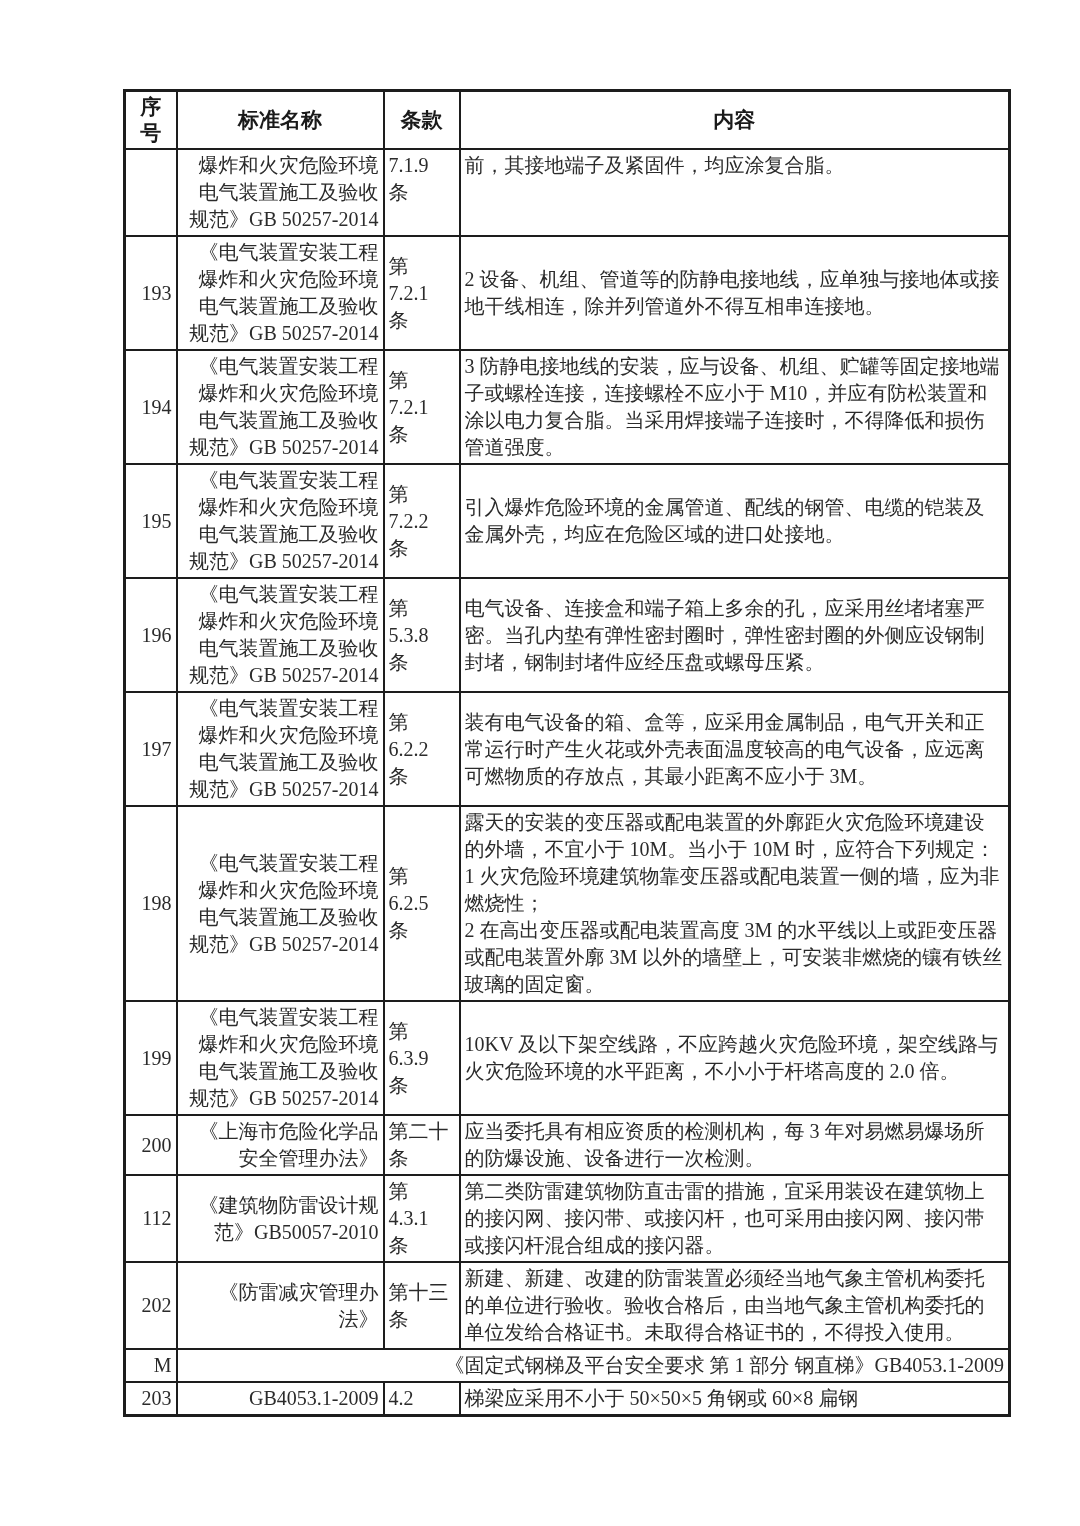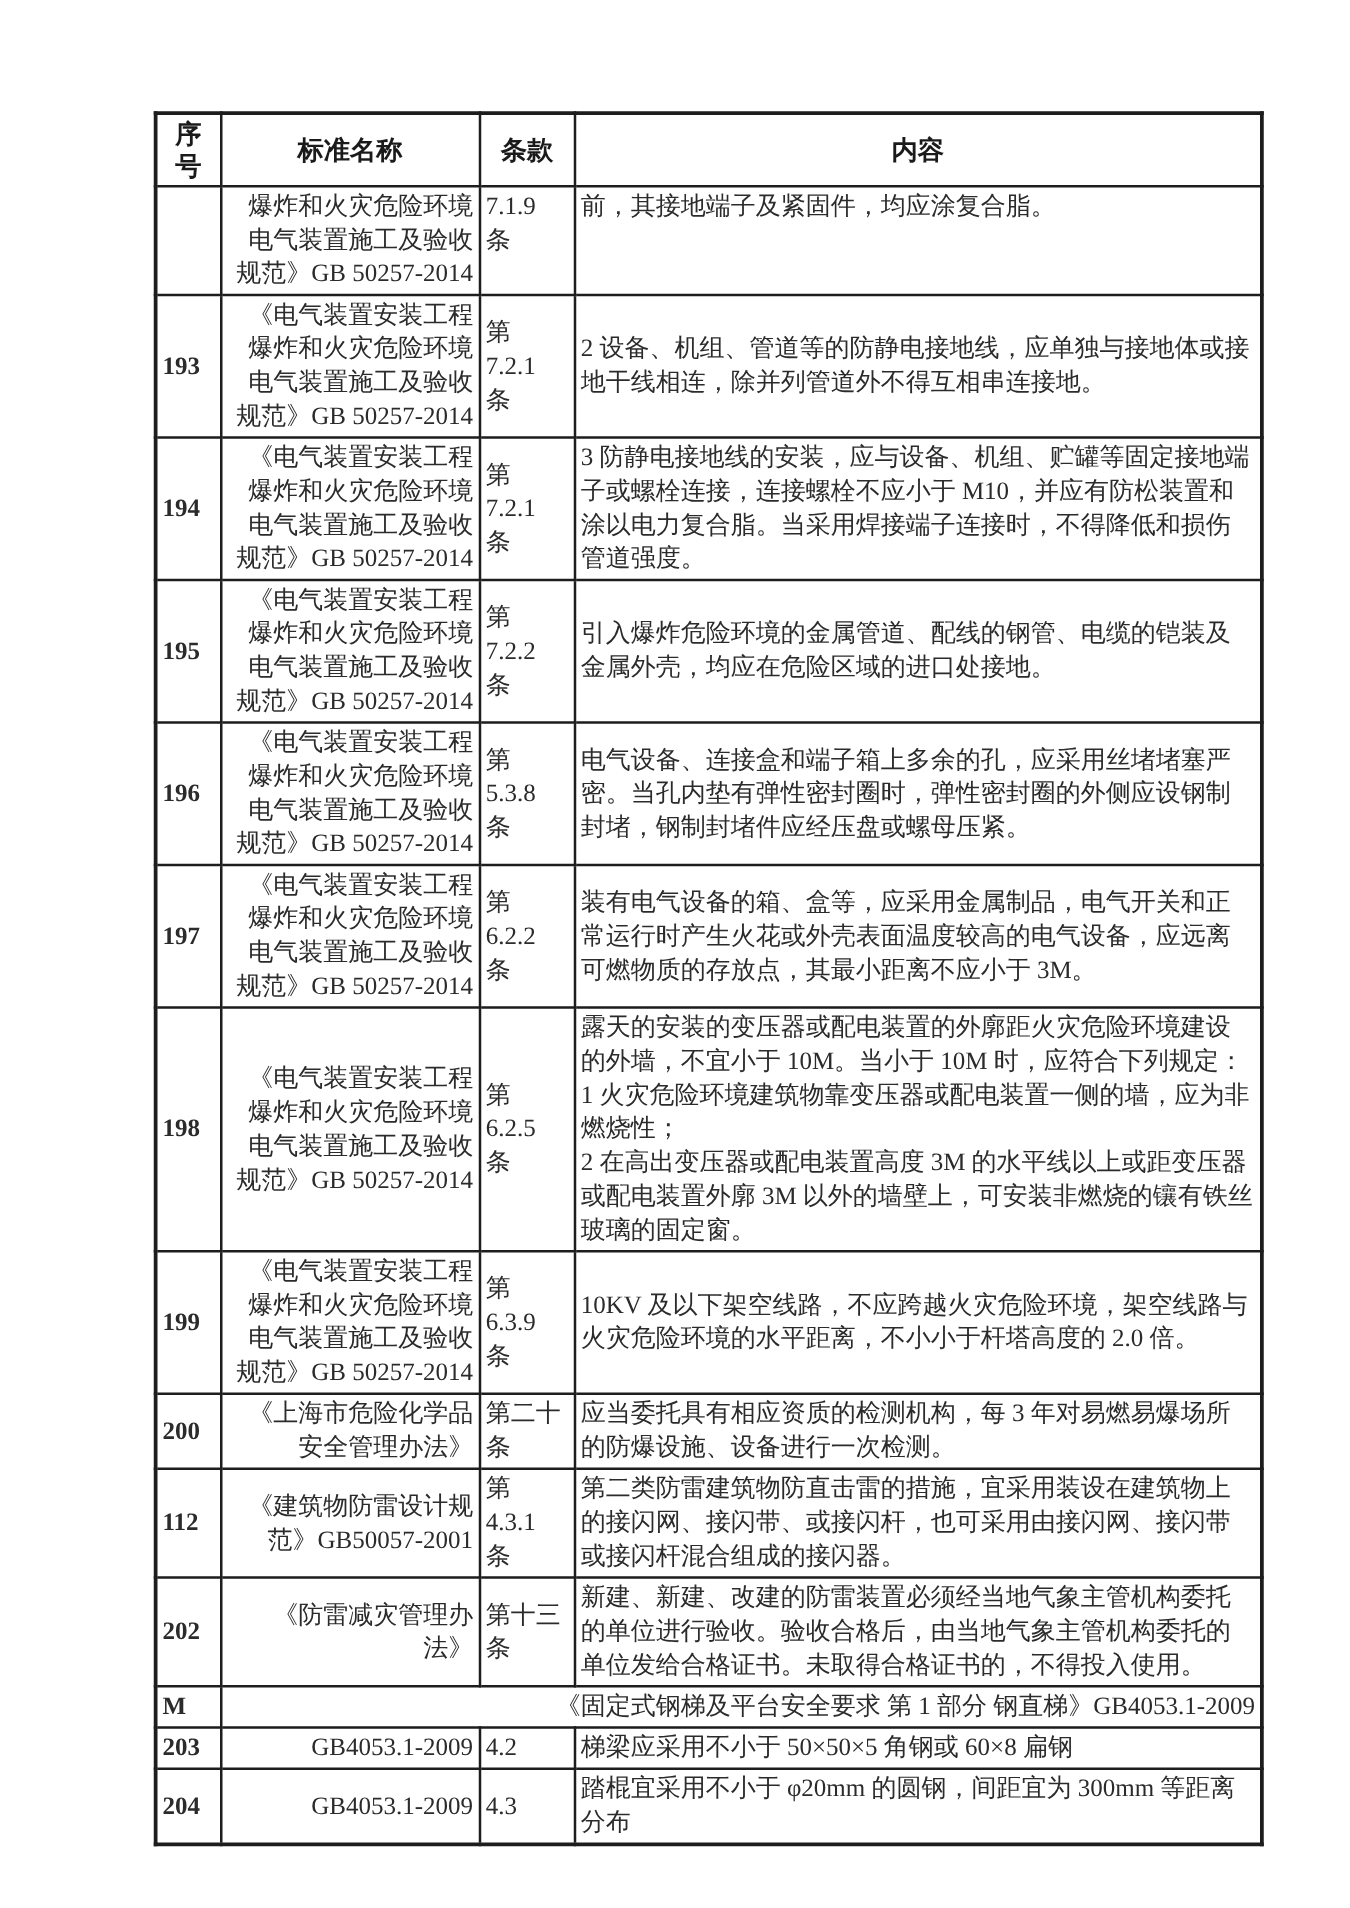--- a/index.html
+++ b/index.html
@@ -42,22 +42,22 @@
     line-height: 26px;
     color: var(--header-text, #1a1a1a);
     padding: 2px 2px;
   }
   .col-no      { width: 52px; }
   .col-name    { width: 207px; }
   .col-clause  { width: 76px; }
   .col-content { width: 550px; }
 
   .no-cell {
-    text-align: left;
-    font-weight: 700;
+    text-align: right;
+    font-weight: 400;
     font-size: 21px;
     margin-left: 12px;
   }
   .name-cell {
     text-align: right;
     padding: 2px 6px;
   }
   .clause-cell {
     text-align: left;
   }
@@ -188,21 +188,21 @@
         <td class="no-cell">200</td>
         <td class="name-cell">《上海市危险化学品
 安全管理办法》</td>
         <td class="clause-cell">第二十
 条</td>
         <td class="content-cell">应当委托具有相应资质的检测机构，每 3 年对易燃易爆场所的防爆设施、设备进行一次检测。</td>
       </tr>
       <tr>
         <td class="no-cell">112</td>
         <td class="name-cell">《建筑物防雷设计规
-范》GB50057-2001</td>
+范》GB50057-2010</td>
         <td class="clause-cell">第
 4.3.1
 条</td>
         <td class="content-cell">第二类防雷建筑物防直击雷的措施，宜采用装设在建筑物上的接闪网、接闪带、或接闪杆，也可采用由接闪网、接闪带或接闪杆混合组成的接闪器。</td>
       </tr>
       <tr>
         <td class="no-cell">202</td>
         <td class="name-cell">《防雷减灾管理办法》</td>
         <td class="clause-cell">第十三
 条</td>
@@ -211,20 +211,14 @@
       <tr>
         <td class="no-cell">M</td>
         <td class="merged-cell" colspan="3">《固定式钢梯及平台安全要求 第 1 部分 钢直梯》GB4053.1-2009</td>
       </tr>
       <tr>
         <td class="no-cell">203</td>
         <td class="name-cell">GB4053.1-2009</td>
         <td class="clause-cell">4.2</td>
         <td class="content-cell">梯梁应采用不小于 50×50×5 角钢或 60×8 扁钢</td>
       </tr>
-      <tr>
-        <td class="no-cell">204</td>
-        <td class="name-cell">GB4053.1-2009</td>
-        <td class="clause-cell">4.3</td>
-        <td class="content-cell">踏棍宜采用不小于 φ20mm 的圆钢，间距宜为 300mm 等距离分布</td>
-      </tr>
     </tbody>
 </table>
 
 </body></html>

